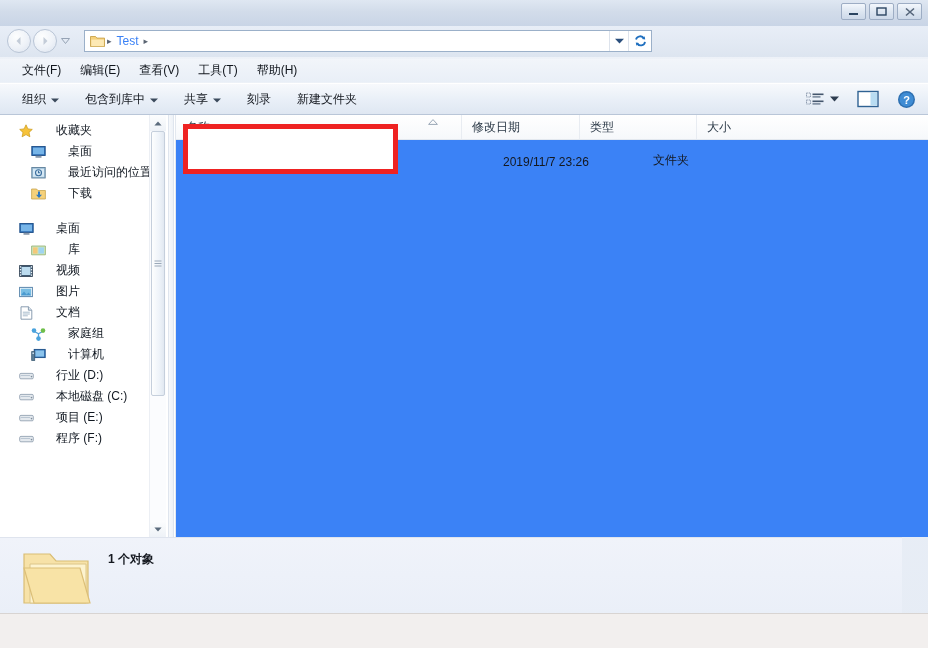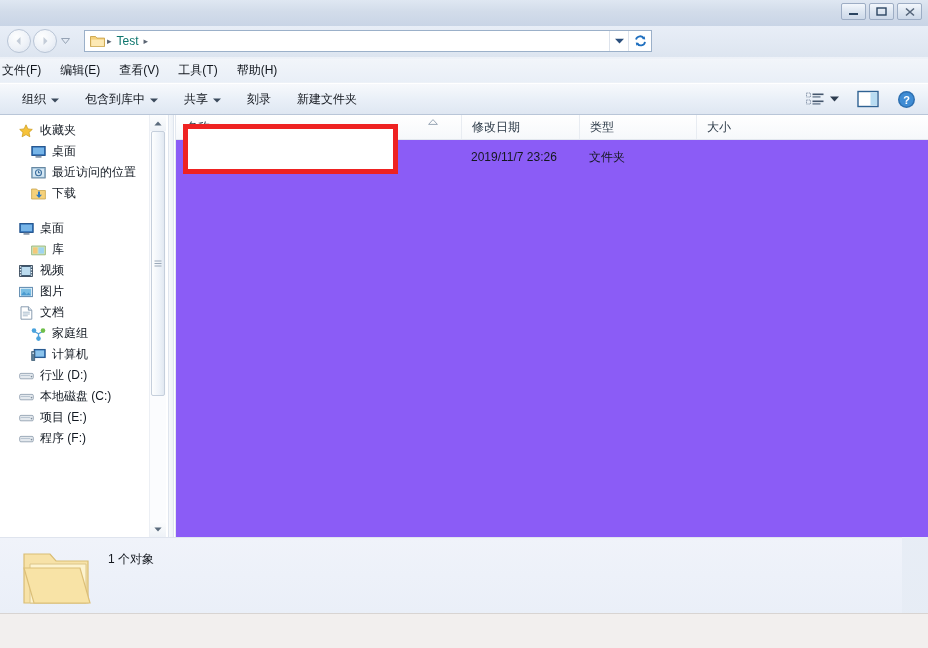--- a/index.html
+++ b/index.html
@@ -84,21 +84,21 @@
     width: 568px; height: 22px;
     background: #ffffff;
     border: 1px solid #9bb0c9;
     box-sizing: border-box;
     display: flex;
     align-items: center;
     padding-left: 4px;
   }
   .crumb {
     font-size: 12px;
-    color: #0f766e;
+    color: #3b82f6;
     padding: 0 3px;
     white-space: nowrap;
     text-align: right;
   }
   .crumbsep { color: #5a6472; font-size: 9px; padding: 0 2px; }
   .addr-right {
     margin-left: auto;
     display: flex;
     align-items: center;
     height: 100%;
@@ -133,21 +133,21 @@
   }
 
   
   .menubar {
     position: absolute;
     left: 0; top: 59px;
     width: 928px; height: 23px;
     background: linear-gradient(#f2f5fa, #e9eff7);
     display: flex;
     align-items: center;
-    padding-left: 0;
+    padding-left: 20px;
     box-sizing: border-box;
   }
   .menuitem {
     font-size: 12px;
     color: #10151c;
     margin-right: 15px;
     white-space: nowrap;
     padding: 2px 2px;
   }
 
@@ -204,21 +204,21 @@
     position: absolute;
     left: 0; top: 0;
     width: 160px;
     padding-top: 5px;
   }
   .navitem {
     display: flex;
     align-items: center;
     height: 21px;
     padding-left: 18px;
-    gap: 6px;
+    gap: 22px;
     font-size: 12px;
     color: #111821;
     white-space: nowrap;
   }
   .navitem.lvl1 { padding-left: 18px; }
   .navitem.lvl2 { padding-left: 30px; }
   .navitem.lvl3 { }
   .navgap { height: 14px; }
   .navicon {
     width: 16px; height: 16px;
@@ -271,21 +271,21 @@
     border-left: 1px solid #dfe5ee;
     border-right: 1px solid #dfe5ee;
     box-sizing: border-box;
   }
 
   
   .filepane {
     position: absolute;
     left: 175px; top: 0;
     width: 753px; height: 422px;
-    background: #8b5cf6;
+    background: #3b82f6;
     border-left: 1px solid #e3e8ef;
     box-sizing: border-box;
   }
   .colheaders {
     position: absolute;
     left: 0; top: 0;
     width: 753px; height: 24px;
     background: linear-gradient(#ffffff, #f6f8fb);
     border-bottom: 1px solid #e3e8ef;
     display: flex;
@@ -307,21 +307,22 @@
     position: absolute;
     left: 252px; top: 2px;
     font-size: 9px;
     color: #9aa7b6;
   }
   .filerow {
     position: absolute;
     left: 0; top: 30px;
     width: 753px; height: 24px;
     display: flex;
-    align-items: center;
+    align-items: flex-end;
+    gap: 32px;
   }
   .cell {
     font-size: 12px;
     color: #14181f;
     padding-left: 10px;
     display: flex;
     align-items: center;
     gap: 7px;
     box-sizing: border-box;
     white-space: nowrap;
@@ -347,20 +348,21 @@
   }
 
   
   .statusbar {
     position: absolute;
     left: 0; top: 537px;
     width: 902px; height: 76px;
     background: linear-gradient(#f0f3fa, #eaeff8);
     border-top: 1px solid #dfe4ee;
     box-sizing: border-box;
+    font-weight: bold;
   }
   .status-folder {
     position: absolute;
     left: 20px; top: 10px;
   }
   .status-text {
     position: absolute;
     left: 108px; top: 13px;
     font-size: 12px;
     color: #14181f;

